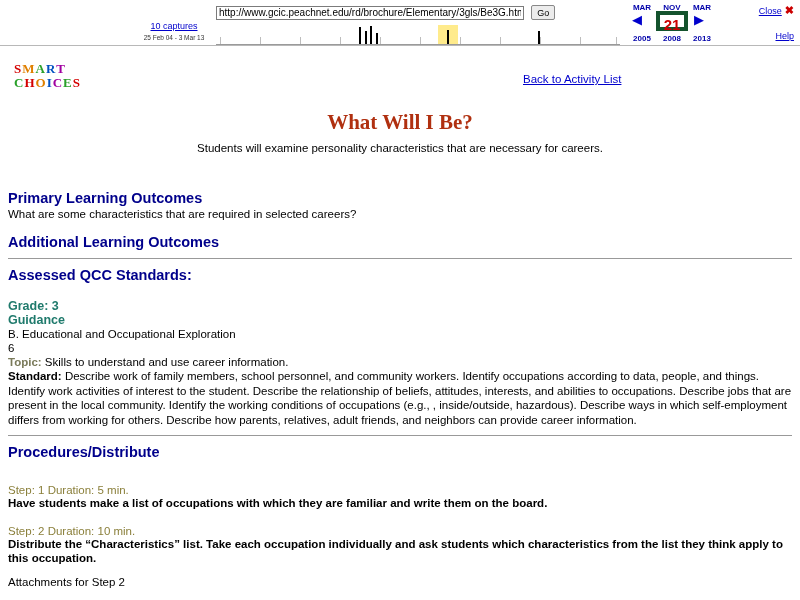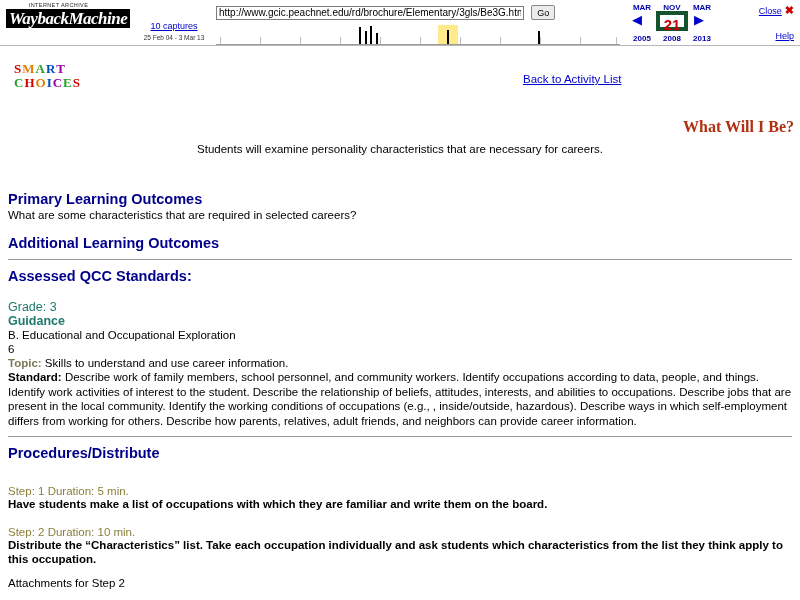--- a/index.html
+++ b/index.html
@@ -243,24 +243,24 @@
     top: 19px;
     font-size: 11.5px;
   }
   .backlink a {
     color: #0000cc;
     text-decoration: underline;
     margin-left: 29px;
   }
 
   .title {
-    text-align: right;
-    margin-top: 24px;
+    text-align: center;
+    margin-top: 16px;
     font-family: "Liberation Serif", serif;
-    font-size: 16px;
+    font-size: 21px;
     font-weight: bold;
     color: #b03010;
   }
   .subtitle {
     text-align: center;
     margin-top: 7px;
     font-size: 11.5px;
     color: #000;
   }
 
@@ -282,21 +282,21 @@
   hr.rule {
     border: none;
     border-top: 1px solid #999;
     margin: 8px 0 8px 0;
   }
   .spacer-lg { height: 22px; }
   .spacer-md { height: 14px; }
 
   .grade {
     color: #1f7a6c;
-    font-weight: normal;
+    font-weight: bold;
     font-size: 12.5px;
   }
   .guidance {
     color: #1f7a6c;
     font-weight: bold;
     font-size: 12.5px;
   }
   .plain {
     font-size: 11.5px;
     line-height: 14px;
@@ -319,24 +319,20 @@
   .attach {
     font-size: 11.5px;
     margin-top: 10px;
   }
 </style>
 </head>
 <body>
 
 <div class="wb-bar">
 
-  <div class="wb-logo">
-    <div class="ia-text">INTERNET ARCHIVE</div>
-    <div class="wm-text">WaybackMachine</div>
-  </div>
 
   <div class="wb-captures">
     <a href="#">10 captures</a>
     <div class="range">25 Feb 04 - 3 Mar 13</div>
   </div>
 
   <div class="wb-urlrow">
     <input class="wb-url" type="text" value="http://www.gcic.peachnet.edu/rd/brochure/Elementary/3gls/Be3G.htm" style="">
     <button class="wb-go">Go</button>
   </div>

